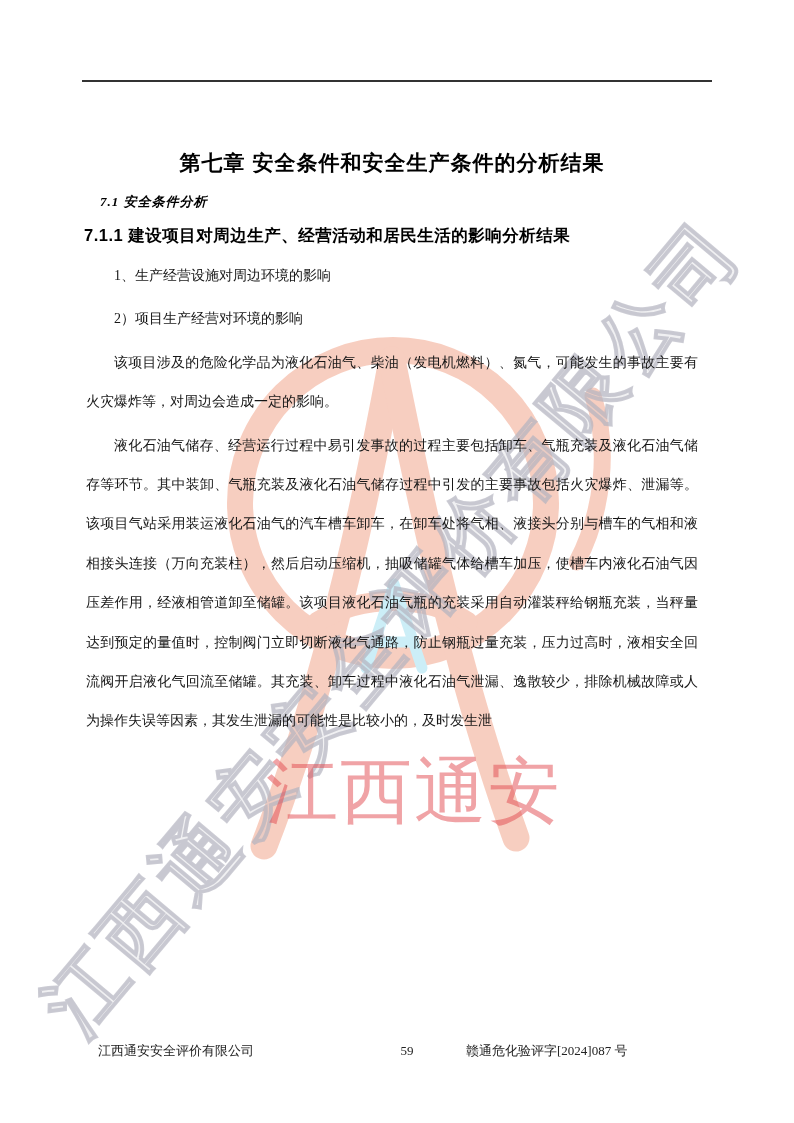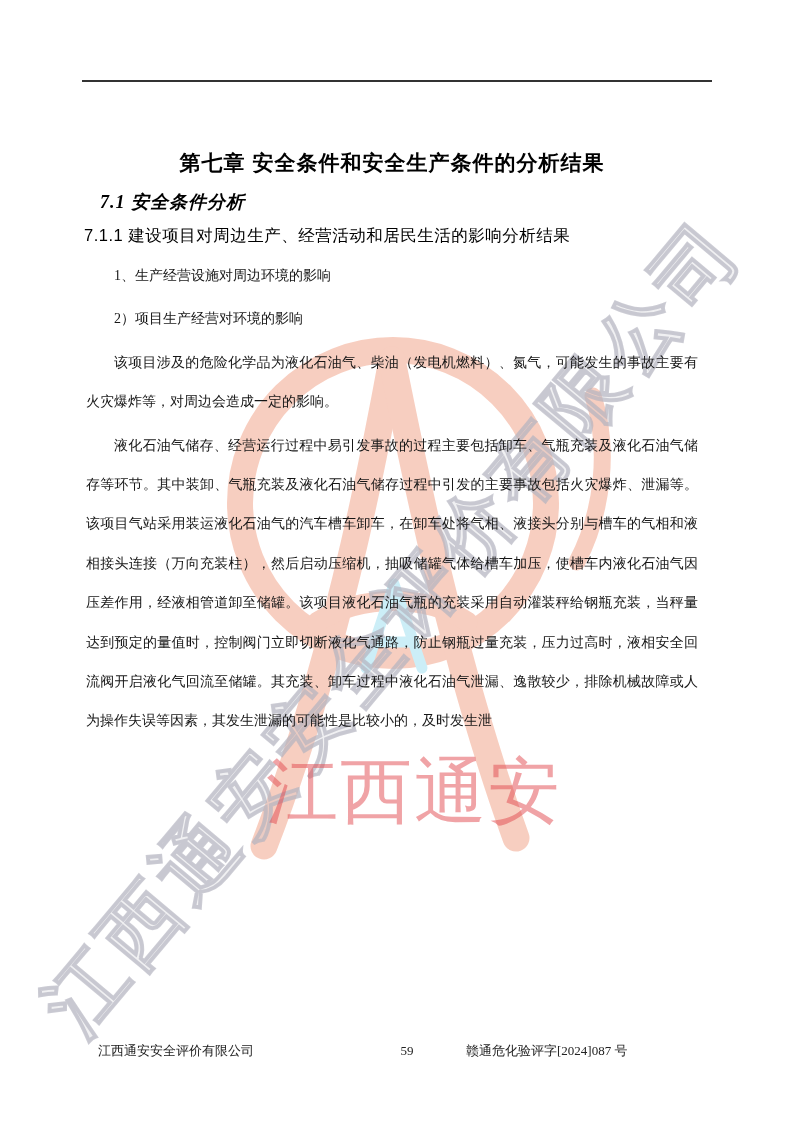--- a/index.html
+++ b/index.html
@@ -39,26 +39,26 @@
     color:rgba(225,72,78,0.50);
   }
   
   .content{position:absolute;top:140px;left:82px;width:620px;z-index:1;}
   .chapter-title{
     font-family:"Liberation Sans","DejaVu Sans",sans-serif;
     font-weight:bold;font-size:21px;line-height:30px;
     text-align:center;letter-spacing:1px;color:#000;margin:8px 0 10px 0;
   }
   .section-heading{
-    font-weight:bold;font-style:italic;font-size:18px;line-height:28px;
+    font-weight:bold;font-style:italic;font-size:13px;line-height:28px;
     color:#000;margin:0 0 6px 18px;letter-spacing:1px;
   }
   .subsection-heading{
     font-family:"Liberation Sans","DejaVu Sans",sans-serif;
-    font-weight:normal;font-size:16.5px;line-height:26px;
+    font-weight:bold;font-size:16.5px;line-height:26px;
     color:#000;margin:0 0 8px 2px;letter-spacing:.5px;
   }
   .body p{
     margin:4px;font-size:14px;line-height:39.4px;
     text-align:justify;text-indent:2em;color:#161616;
   }
   
   .footer{
     position:absolute;top:1042px;left:82px;width:634px;z-index:1;
     font-size:13px;color:#222;

